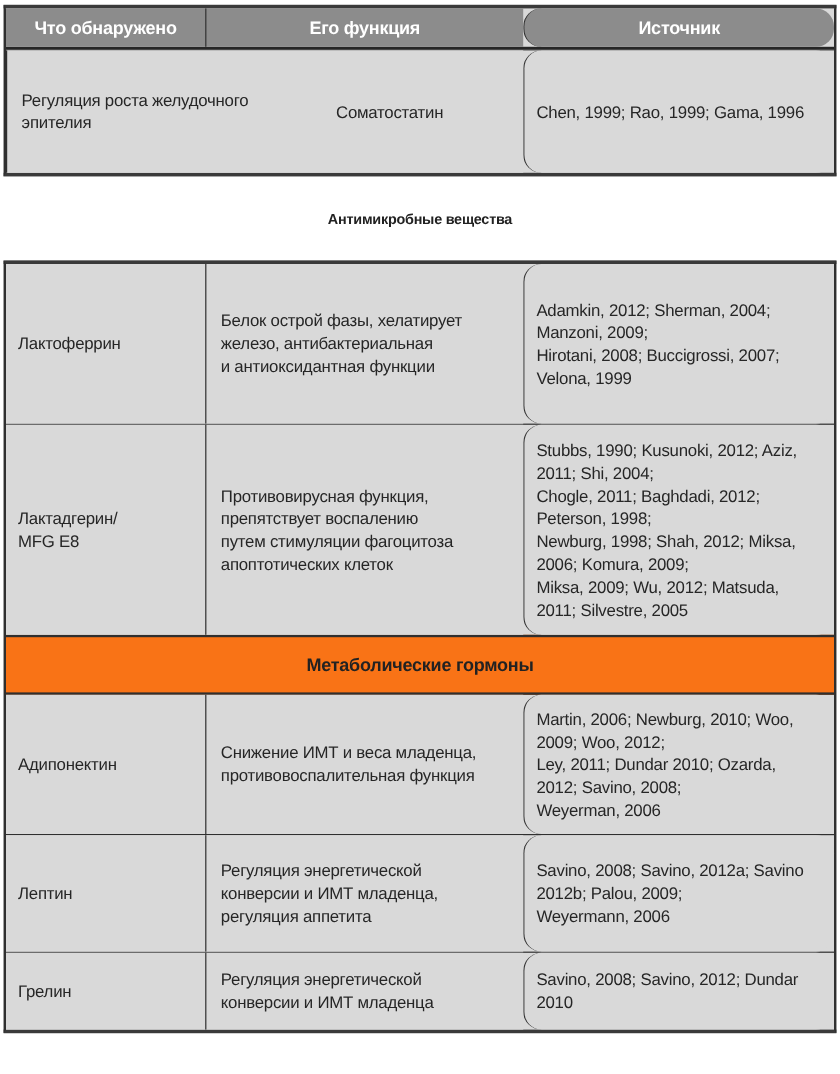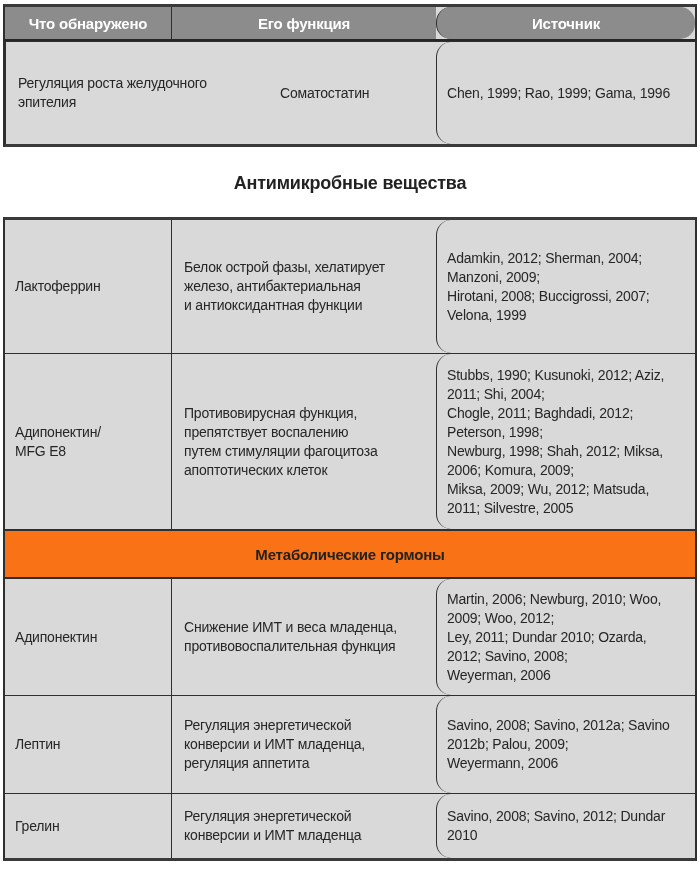--- a/index.html
+++ b/index.html
@@ -34,21 +34,21 @@
   }
   .h-soma { height:103px; }
   .h-lactoferrin { height:133px; }
   .h-lactadherin { height:176px; }
   .h-adiponectin { height:116px; }
   .h-leptin { height:98px; }
   .h-ghrelin { height:65px; }
   .section-gap {
     position:absolute; top:149px; left:0; right:0; height:68px;
     display:flex; align-items:center; justify-content:center;
-    background:#ffffff; font-weight:bold; font-size:18px; color:#222;
+    background:#ffffff; font-weight:bold; font-size:12px; color:#222;
   }
   .section-row {
     height:50px; display:flex; align-items:center; justify-content:center;
     background:#f97316; font-weight:bold; font-size:15px; color:#222;
     border-top:2px solid #2f2f2f !important; border-bottom:2px solid #2f2f2f;
   }
   .section-row + .row { border-top:none; }
 </style>
 </head>
 <body>
@@ -78,21 +78,21 @@
       <div class="cell c2">Белок острой фазы, хелатирует
 железо, антибактериальная
 и антиоксидантная функции</div>
       <div class="cell c3">Adamkin, 2012; Sherman, 2004;
 Manzoni, 2009;
 Hirotani, 2008; Buccigrossi, 2007;
 Velona, 1999</div>
     </div>
 
     <div class="row h-lactadherin">
-      <div class="cell c1">Адипонектин/
+      <div class="cell c1">Лактадгерин/
 MFG E8</div>
       <div class="cell c2">Противовирусная функция,
 препятствует воспалению
 путем стимуляции фагоцитоза
 апоптотических клеток</div>
       <div class="cell c3">Stubbs, 1990; Kusunoki, 2012; Aziz,
 2011; Shi, 2004;
 Chogle, 2011; Baghdadi, 2012;
 Peterson, 1998;
 Newburg, 1998; Shah, 2012; Miksa,

